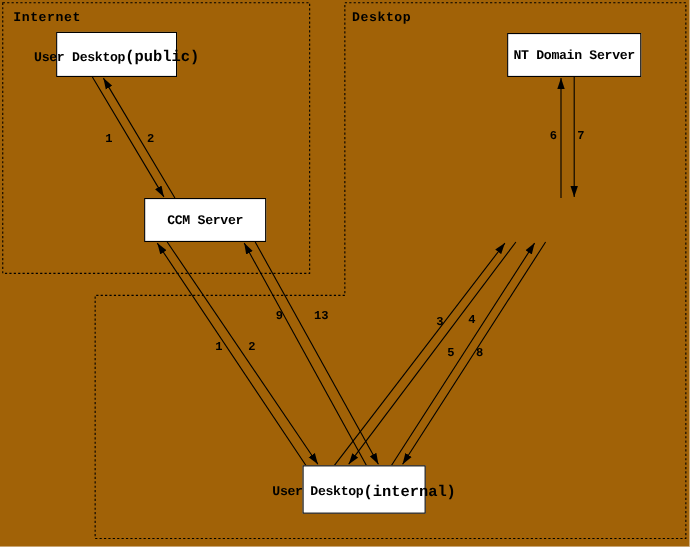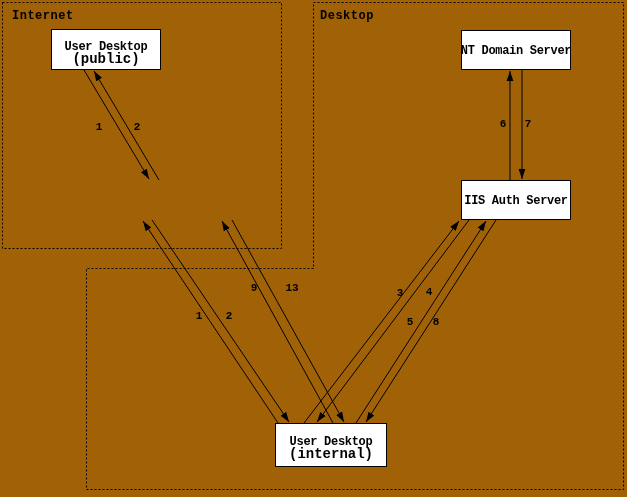--- a/index.html
+++ b/index.html
@@ -27,21 +27,20 @@
     font-weight: bold;
     letter-spacing: 0.5px;
     white-space: nowrap;
   }
   .node {
     position: absolute;
     background: #ffffff;
     border: 1px solid #000;
     box-sizing: border-box;
     display: flex;
-    flex-direction: column;
     align-items: center;
     justify-content: center;
     padding-top: 5px;
     text-align: center;
   }
   .node .title {
     font-size: 12px;
     font-weight: bold;
     letter-spacing: -0.3px;
     white-space: nowrap;
@@ -97,28 +96,28 @@
   </svg>
 
   <span class="zone-label" style="left:12px; top:9px;">Internet</span>
   <span class="zone-label" style="left:320px; top:9px;">Desktop</span>
 
   <div class="node" style="left:51px; top:29px; width:110px; height:41px;">
     <span class="title">User Desktop</span>
     <span class="subtitle">(public)</span>
   </div>
 
-  <div class="node" style="left:461px; top:30px; width:110px; height:40px; padding-top:2px;">
+  <div class="node" style="left:461px; top:30px; width:122px; height:40px; padding-top:2px;">
     <span class="title">NT Domain Server</span>
   </div>
 
+  <div class="node" style="left:131px; top:180px; width:111px; height:40px; padding-top:2px;">
+    <span class="title">CCM Server</span>
+  </div>
 
-  <div class="node" style="left:461px; top:180px; width:110px; height:40px; padding-top:2px;">
-    <span class="title">IIS Auth Server</span>
-  </div>
 
   <div class="node" style="left:275px; top:423px; width:112px; height:44px;">
     <span class="title">User Desktop</span>
     <span class="subtitle">(internal)</span>
   </div>
 
   <span class="flow-label" style="left:99px;  top:127px;">1</span>
   <span class="flow-label" style="left:137px; top:127px;">2</span>
   <span class="flow-label" style="left:199px; top:316px;">1</span>
   <span class="flow-label" style="left:229px; top:316px;">2</span>

